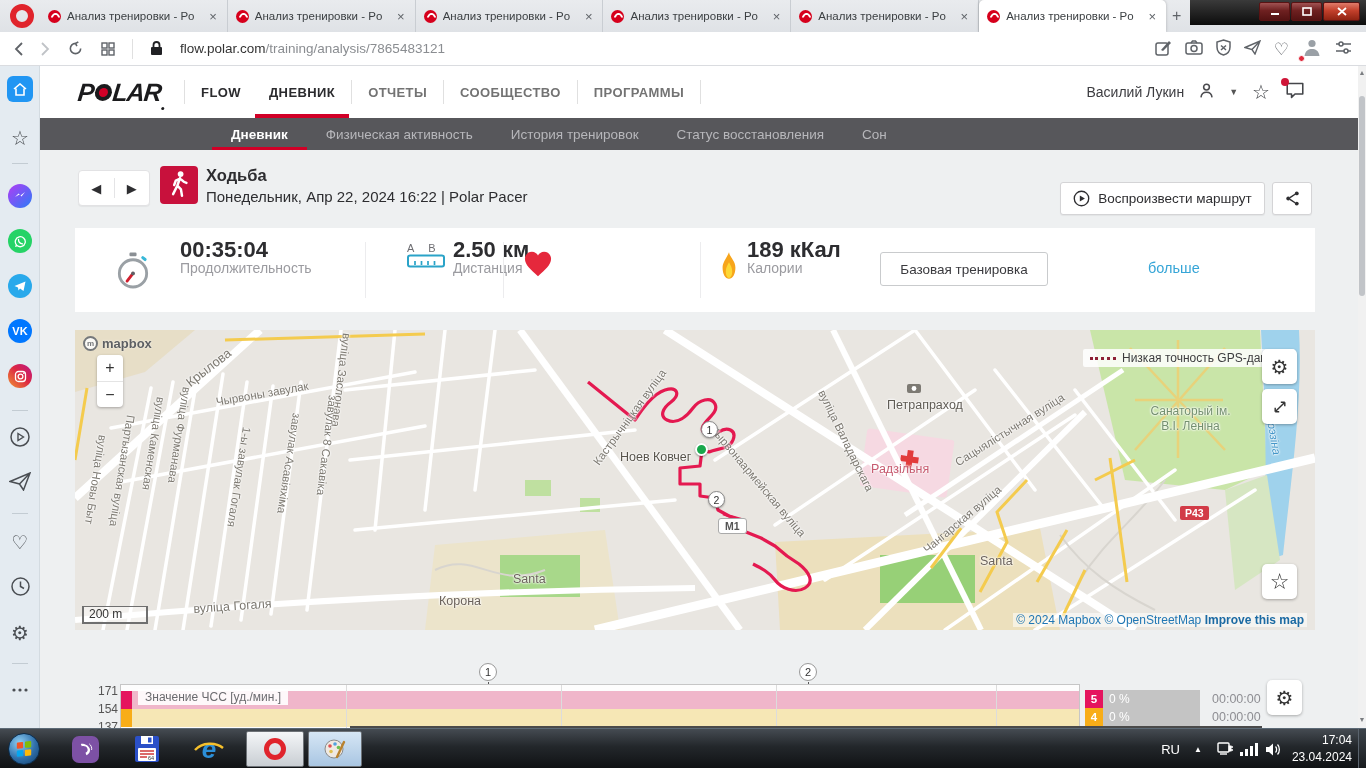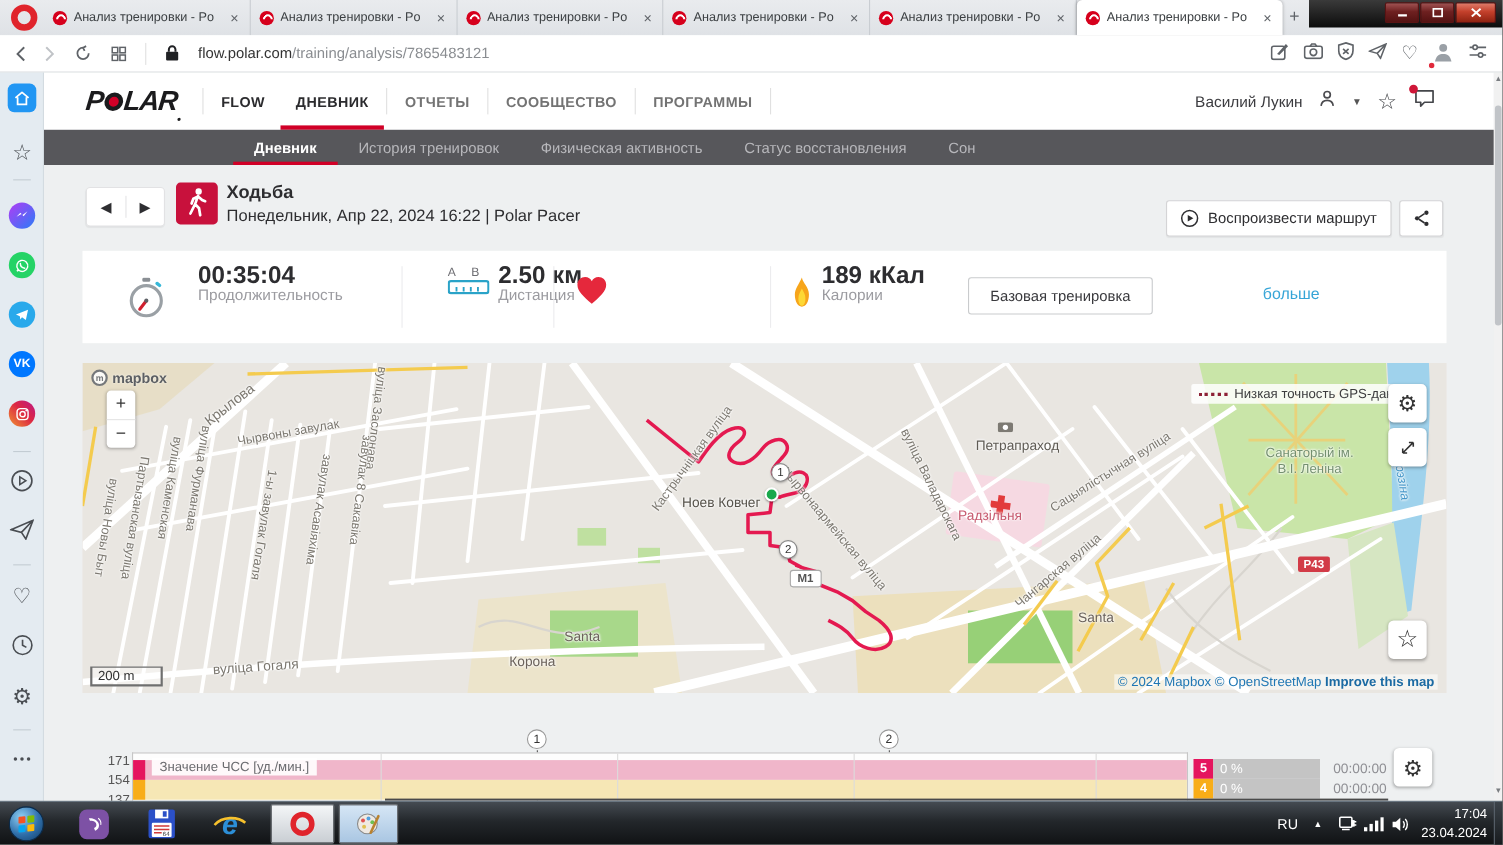--- a/index.html
+++ b/index.html
@@ -398,22 +398,22 @@
         <span class="caret">▼</span>
         <span class="star-glyph" style="font-family:'DejaVu Sans',sans-serif;">☆</span>
         <span class="chatwrap"><svg width="22" height="19" viewBox="0 0 24 22">
               <path d="M3 3 H21 V15 H12 L8 19 V15 H3 Z" fill="none" stroke="#44464a" stroke-width="1.8" stroke-linejoin="round"></path>
             </svg><span class="chat-dot"></span></span>
       </div>
     </div>
 
     <div class="subnav">
       <span class="snav-item active">Дневник</span>
+      <span class="snav-item">Физическая активность</span>
       <span class="snav-item">История тренировок</span>
-      <span class="snav-item">Физическая активность</span>
       <span class="snav-item">Статус восстановления</span>
       <span class="snav-item">Сон</span>
     </div>
 
     <div class="prevnext">
       <span class="pn-btn">◀</span>
       <span class="pn-sep"></span>
       <span class="pn-btn">▶</span>
     </div>
     <div class="sport-ico">
@@ -579,21 +579,21 @@
       <span class="mlabel" style="left:642px;top:93px;transform:rotate(50deg)">Чырвонаармейская вуліца</span>
       <span class="mlabel" style="left:752px;top:58px;transform:rotate(64deg)">вуліца Валадарскага</span>
       <span class="mlabel" style="left:545px;top:120px;color:#57534b;font-size:12.5px">Ноев Ковчег</span>
       <span class="mlabel" style="left:812px;top:68px;color:#5f5b54;font-size:12.5px">Петрапраход</span>
       <span class="mlabel" style="left:796px;top:132px;color:#c75b70;font-size:12.5px">Радзільня</span>
       <span class="mlabel" style="left:878px;top:128px;transform:rotate(-32deg)">Сацыялістычная вуліца</span>
       <span class="mlabel" style="left:846px;top:216px;transform:rotate(-40deg)">Чангарская вуліца</span>
       <span class="mlabel" style="left:1068px;top:74px;width:95px;white-space:normal;text-align:center;color:#74906f;font-size:12px;line-height:15px">Санаторый ім. В.І. Леніна</span>
       <span class="mlabel" style="left:905px;top:224px;color:#6b625a;font-size:12.5px">Santa</span>
       <span class="mlabel" style="left:438px;top:242px;color:#6b625a;font-size:12.5px">Santa</span>
-      <span class="mlabel" style="left:388px;top:264px;color:#6b625a;font-size:12.5px">Корона</span>
+      <span class="mlabel" style="left:364px;top:264px;color:#6b625a;font-size:12.5px">Корона</span>
       <span class="mlabel" style="left:118px;top:272px;transform:rotate(-4deg);font-size:12.5px">вуліца Гогаля</span>
       <span class="badge-r" style="left:1105px;top:176px">Р43</span>
       <span class="badge-w" style="left:643px;top:188px">М1</span>
       <span class="mlabel" style="left:1200px;top:78px;transform:rotate(80deg);color:#4597c9;font-style:italic">Бярэзіна</span>
       <svg class="abs" style="left:832px;top:52px" width="14" height="11" viewBox="0 0 14 11">
           <rect x="0" y="2" width="14" height="9" rx="2" fill="#7d7a73"></rect>
           <circle cx="7" cy="6.5" r="2.4" fill="#fff"></circle>
         </svg>
 
       <div class="mapbox-logo">

